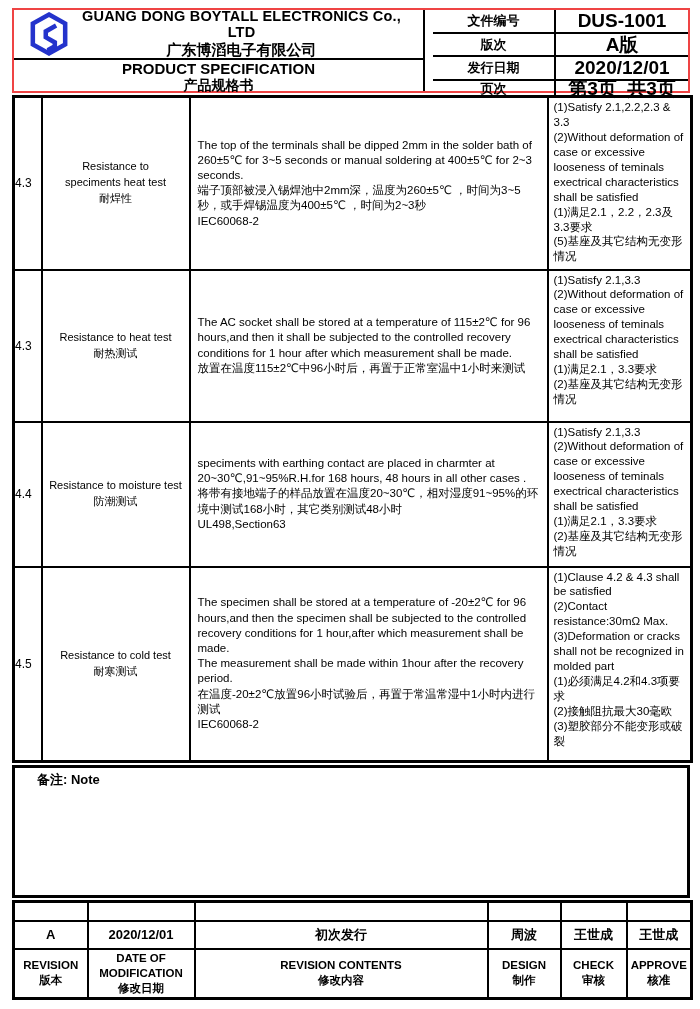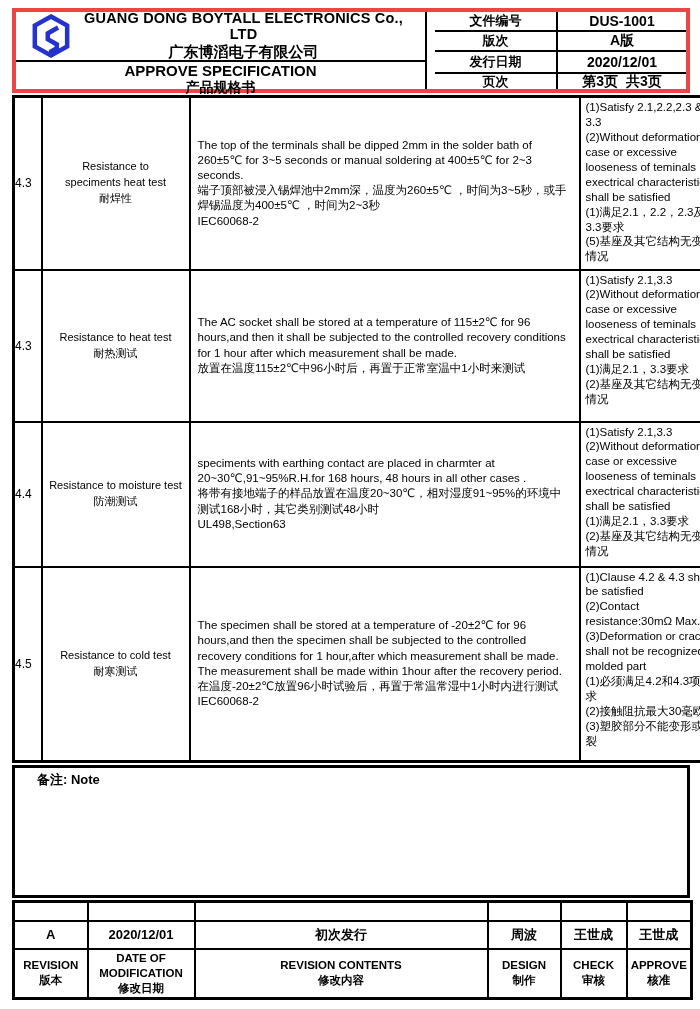--- a/index.html
+++ b/index.html
@@ -4,48 +4,48 @@
 <style>
   * { box-sizing: border-box; margin: 0; padding: 0; }
   html,body { background: #e8e8e8; }
   body { width: 700px; font-family: "Liberation Sans", "DejaVu Sans", sans-serif; color: #000; }
   .page {
     width: 700px; height: 1009px; background: #fff; position: relative;
     padding: 8px 10px 7px 12px;
   }
 
   
-  .header { height: 85px; border: 4px solid #ef4444; display: flex; }
+  .header { height: 85px; border: 2px solid #ef4444; display: flex; }
   .header-left { width: 411px; border-right: 2px solid #000; display: flex; flex-direction: column; }
   .company-row { height: 50px; border-bottom: 2px solid #000; display: flex; align-items: center; padding-left: 14px; }
   .logo { width: 42px; height: 44px; color: #2433cc; flex: 0 0 auto; }
   .logo svg { width: 100%; height: 100%; }
   .company-names { flex: 1; text-align: center; padding-right: 10px; }
   .company-en { font-size: 14.5px; font-weight: bold; letter-spacing: 0.2px; }
   .company-cn { font-size: 15px; font-weight: bold; margin-top: 1px; }
   .title-row { flex: 1; display: flex; flex-direction: column; justify-content: center; text-align: center; }
   .doc-title-en { font-size: 15px; font-weight: bold; }
   .doc-title-cn { font-size: 14px; font-weight: bold; }
   .header-right { flex: 1; display: flex; flex-direction: column; padding-left: 8px; }
   .meta-row { display: flex; border-bottom: 2px solid #000; align-items: center; }
   .meta-row:nth-child(1) { height: 25px; }
   .meta-row:nth-child(2) { height: 23px; }
   .meta-row:nth-child(3) { height: 32px; }
   .meta-row:nth-child(4) { height: 15px; border-bottom: none; flex: 1; }
   .meta-label { width: 123px; border-right: 2px solid #000; align-self: stretch;
                 display: flex; align-items: center; justify-content: center;
                 font-size: 13px; font-weight: bold; }
-  .meta-value { flex: 1; text-align: center; font-size: 14px; font-weight: bold; white-space: pre; }
+  .meta-value { flex: 1; text-align: center; font-size: 19px; font-weight: bold; white-space: pre; }
 
   
   .spec-table { width: 678px; border-collapse: collapse; border: 3px solid #000; margin-top: 2px; table-layout: fixed; }
   .spec-table td { border: 2px solid #000; }
   td.c-num   { width: 28px;  text-align: left; vertical-align: middle; font-size: 12px; }
   td.c-name  { width: 148px; text-align: center; vertical-align: middle; font-size: 11px; white-space: pre-line; line-height: 1.45; }
-  td.c-desc  { width: 390px; text-align: left; vertical-align: middle; font-size: 11.5px;
+  td.c-desc  { width: 358px; text-align: left; vertical-align: middle; font-size: 11.5px;
                white-space: pre-line; line-height: 1.32; padding: 4px 6px 4px 7px; }
   td.c-crit  { width: 144px; text-align: left; vertical-align: top; font-size: 11.5px;
                white-space: pre-line; line-height: 1.3; padding: 2px 3px 4px 5px; }
 
   
   .note-box { height: 133px; border: 3px solid #000; margin-top: 2px; padding: 3px 22px;
               font-size: 13px; font-weight: bold; }
 
   
   .rev-table { width: 678px; border-collapse: collapse; border: 3px solid #000; margin-top: 2px; table-layout: fixed; }
@@ -70,21 +70,21 @@
             <path d="M41 21 L25 30 L25 39 L39 47 L39 53 L28 59" stroke="currentColor" stroke-width="7"></path>
             <rect x="27" y="56" width="8" height="8" fill="currentColor"></rect>
           </svg>
         </span>
         <div class="company-names">
           <div class="company-en">GUANG DONG BOYTALL ELECTRONICS Co., LTD</div>
           <div class="company-cn">广东博滔电子有限公司</div>
         </div>
       </div>
       <div class="title-row">
-        <div class="doc-title-en">APPROVE SPECIFICATION</div>
+        <div class="doc-title-en">PRODUCT SPECIFICATION</div>
         <div class="doc-title-cn">产品规格书</div>
       </div>
     </div>
     <div class="header-right">
       <div class="meta-row">
         <div class="meta-label">文件编号</div>
         <div class="meta-value">DUS-1001</div>
       </div>
       <div class="meta-row">
         <div class="meta-label">版次</div>

